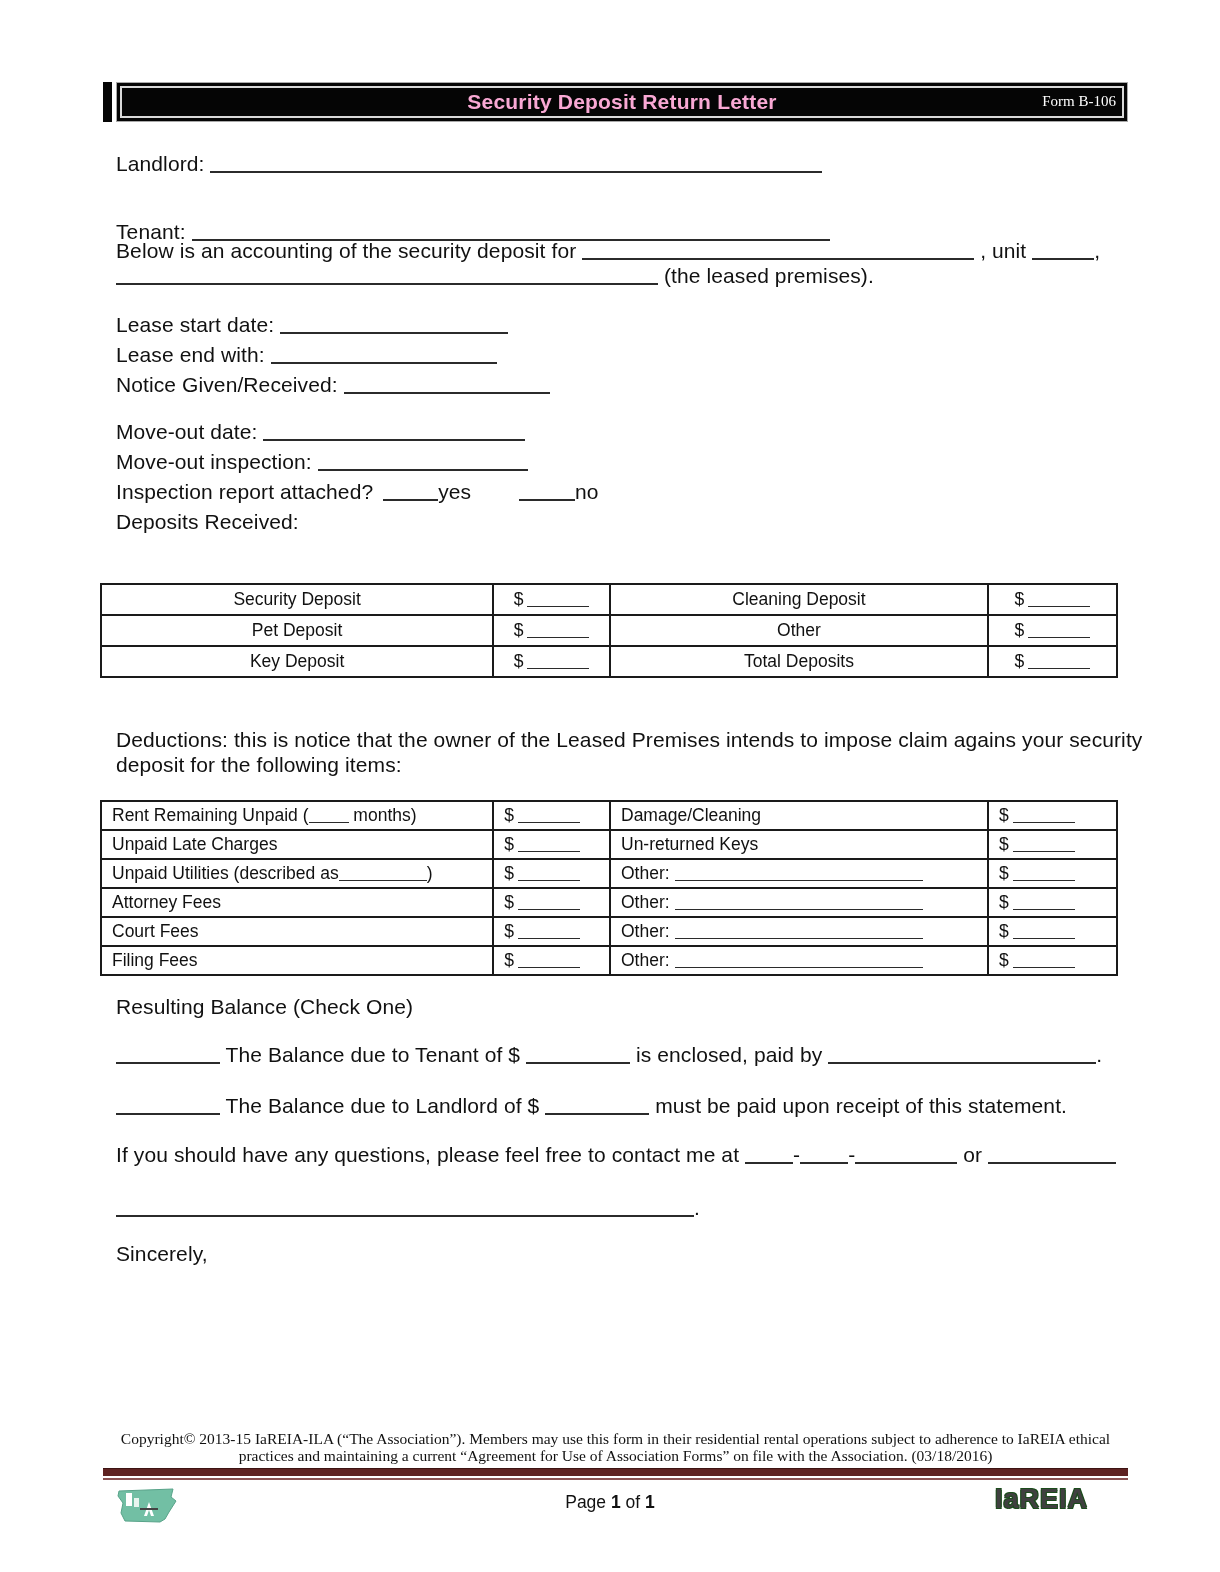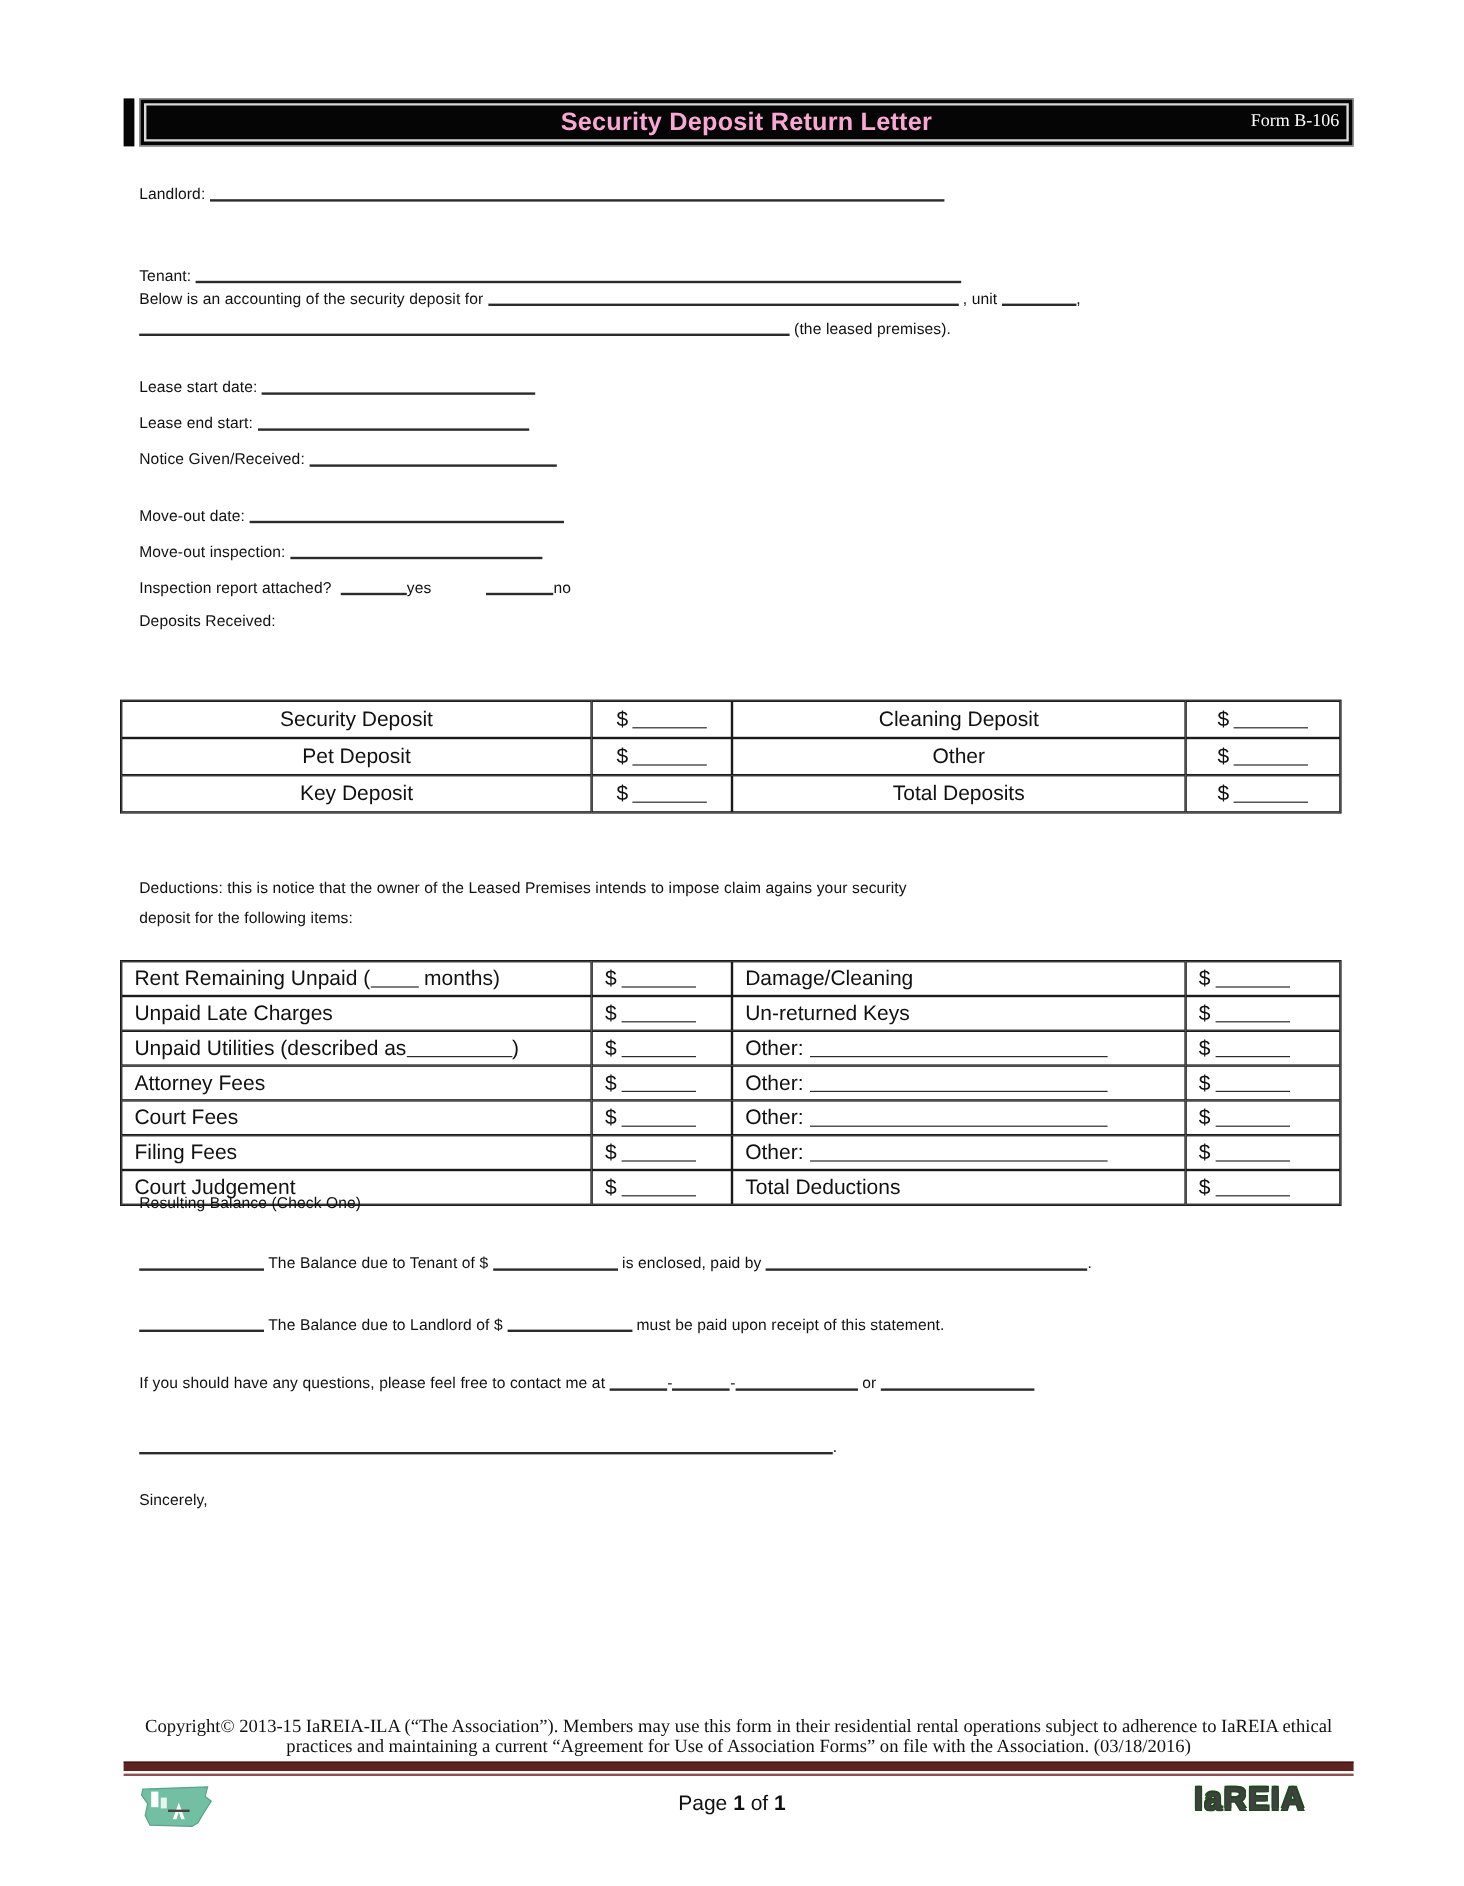--- a/index.html
+++ b/index.html
@@ -1,19 +1,19 @@
 <!DOCTYPE html>
 <html><head>
 <meta charset="utf-8">
 <style>
   html,body{margin:0;padding:0;background:#fff;}
   .page{position:relative;width:1220px;height:1572px;background:#ffffff;
         font-family:"Liberation Sans",sans-serif;color:#111;overflow:hidden;}
   .abs{position:absolute;}
-  .t{font-size:13px;color:#111;letter-spacing:0.1px;}
+  .t{font-size:21px;color:#111;letter-spacing:0.1px;}
   .blank{display:inline-block;border-bottom:2px solid #2b2b2b;height:14px;vertical-align:-2px;}
   .blank.thin{border-bottom-width:1.5px;}
 
   
   .hdr-strip{position:absolute;left:103px;top:82px;width:9px;height:40px;background:#050505;}
   .hdr-bar{position:absolute;left:116px;top:82px;width:1012px;height:40px;background:#050505;
            border:1px solid #a9a9a9;box-shadow:inset 0 0 0 3px #050505, inset 0 0 0 5px #d9d9d9;
            display:flex;align-items:center;justify-content:center;box-sizing:border-box;}
   .hdr-title{color:#f9a8d4;font-weight:bold;font-size:21px;letter-spacing:0.2px;}
   .hdr-form{position:absolute;right:11px;top:10px;color:#fff;font-size:15px;
@@ -69,21 +69,21 @@
   <div class="abs t" style="left:116px;top:264px;">
     <span class="blank" style="width:542px;"></span>
     <span>(the leased premises).</span>
   </div>
 
   <div class="abs t" style="left:116px;top:313px;">
     <span>Lease start date:</span>
     <span class="blank" style="width:228px;"></span>
   </div>
   <div class="abs t" style="left:116px;top:343px;">
-    <span>Lease end start:</span>
+    <span>Lease end with:</span>
     <span class="blank" style="width:226px;"></span>
   </div>
 
   <div class="abs t" style="left:116px;top:373px;">
     <span>Notice Given/Received:</span>
     <span class="blank" style="width:206px;"></span>
   </div>
   <div class="abs t" style="left:116px;top:420px;">
     <span>Move-out date:</span>
     <span class="blank" style="width:262px;"></span>
@@ -172,26 +172,20 @@
       <td><span class="cur">$</span><span class="blank thin amt-blank"></span></td>
       <td><span>Other:</span> <span class="blank thin" style="width:248px;"></span></td>
       <td><span class="cur">$</span><span class="blank thin amt-blank"></span></td>
     </tr>
     <tr>
       <td><span>Filing Fees</span></td>
       <td><span class="cur">$</span><span class="blank thin amt-blank"></span></td>
       <td><span>Other:</span> <span class="blank thin" style="width:248px;"></span></td>
       <td><span class="cur">$</span><span class="blank thin amt-blank"></span></td>
     </tr>
-    <tr>
-      <td><span>Court Judgement</span></td>
-      <td><span class="cur">$</span><span class="blank thin amt-blank"></span></td>
-      <td><span>Total Deductions</span></td>
-      <td><span class="cur">$</span><span class="blank thin amt-blank"></span></td>
-    </tr>
   </tbody>
     </table>
 
   <div class="abs t" style="left:116px;top:995px;">Resulting Balance (Check One)</div>
 
   <div class="abs t" style="left:116px;top:1043px;">
     <span class="blank" style="width:104px;"></span>
     <span>The Balance due to Tenant of</span>
     <span>$</span>
     <span class="blank" style="width:104px;"></span>

